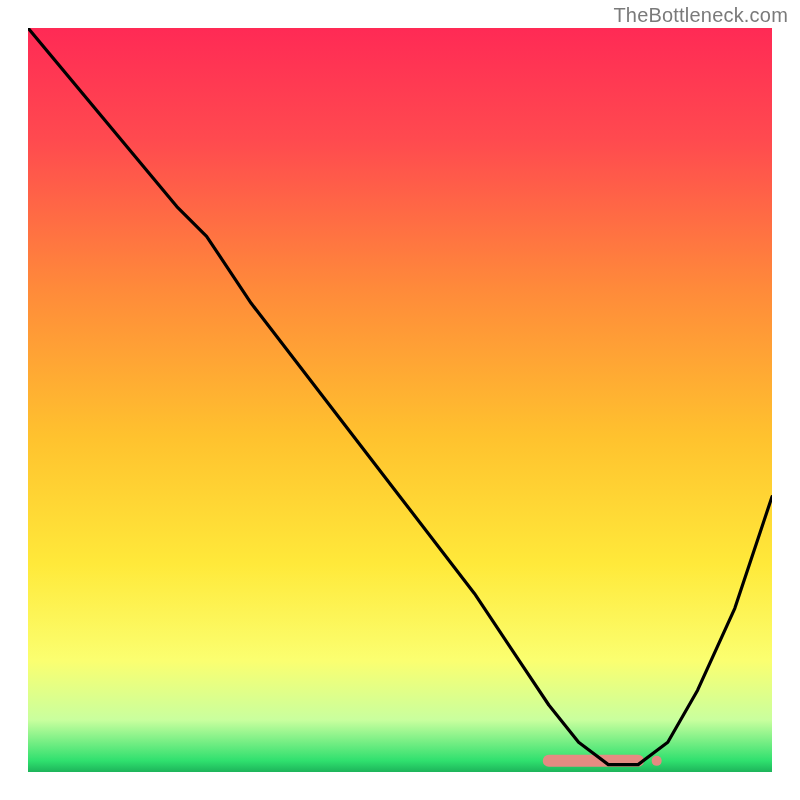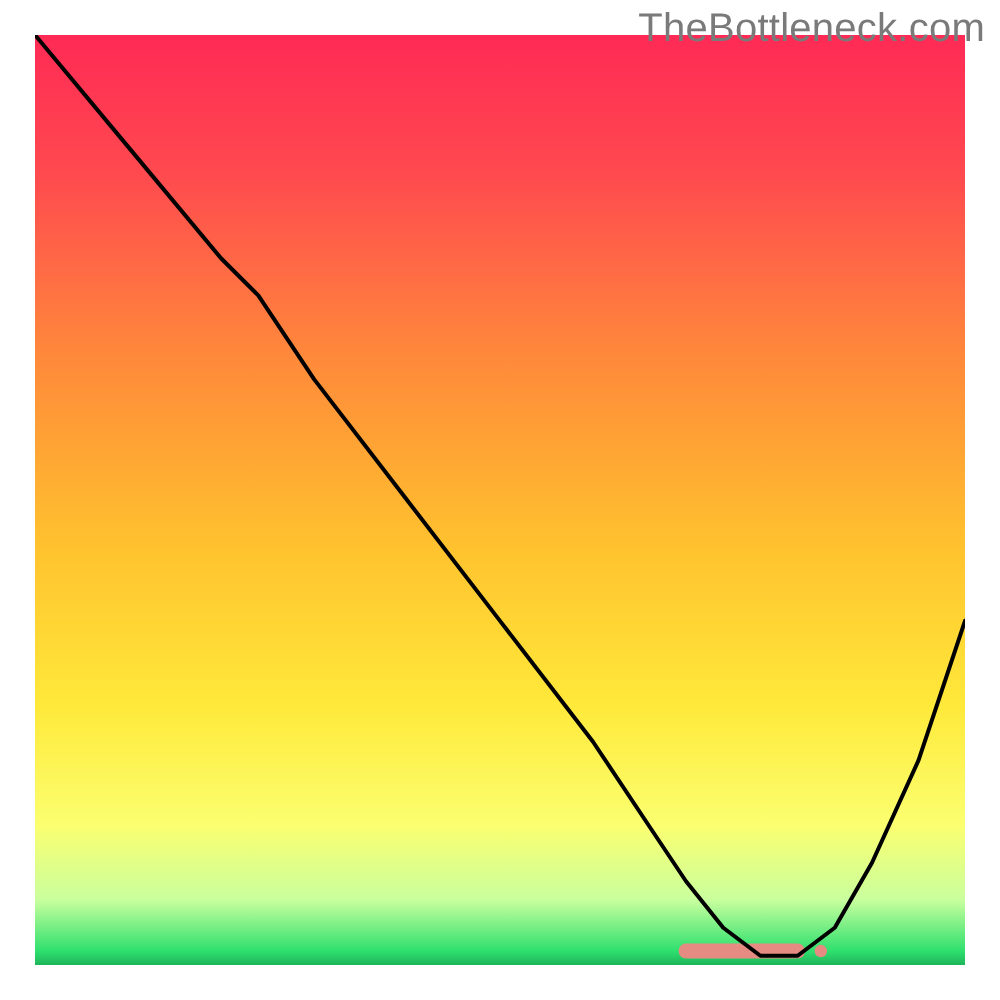--- a/index.html
+++ b/index.html
@@ -8,21 +8,21 @@
     width: 800px;
     height: 800px;
     background: #ffffff;
     position: relative;
     font-family: Arial, Helvetica, sans-serif;
   }
   .watermark {
     position: absolute;
     top: 4px;
     right: 12px;
-    font-size: 32px;
+    font-size: 20px;
     color: #7a7a7a;
     font-weight: 400;
     letter-spacing: 0.2px;
     z-index: 10;
   }
   .chart-wrap {
     position: absolute;
     left: 28px;
     top: 28px;
     width: 744px;

